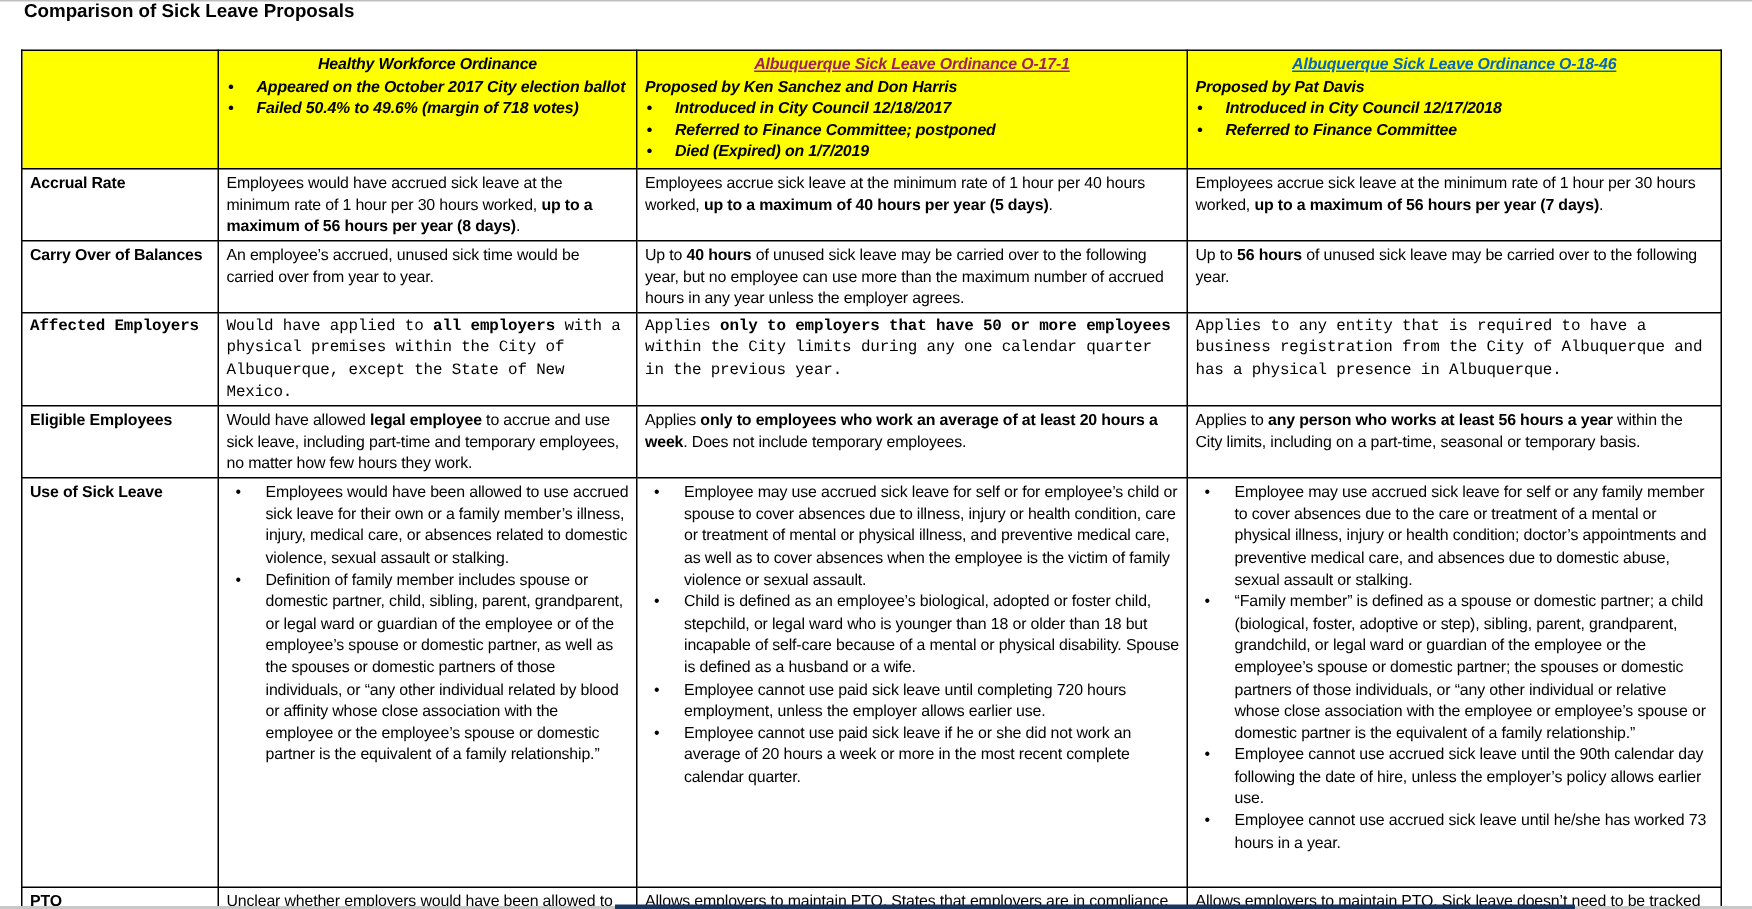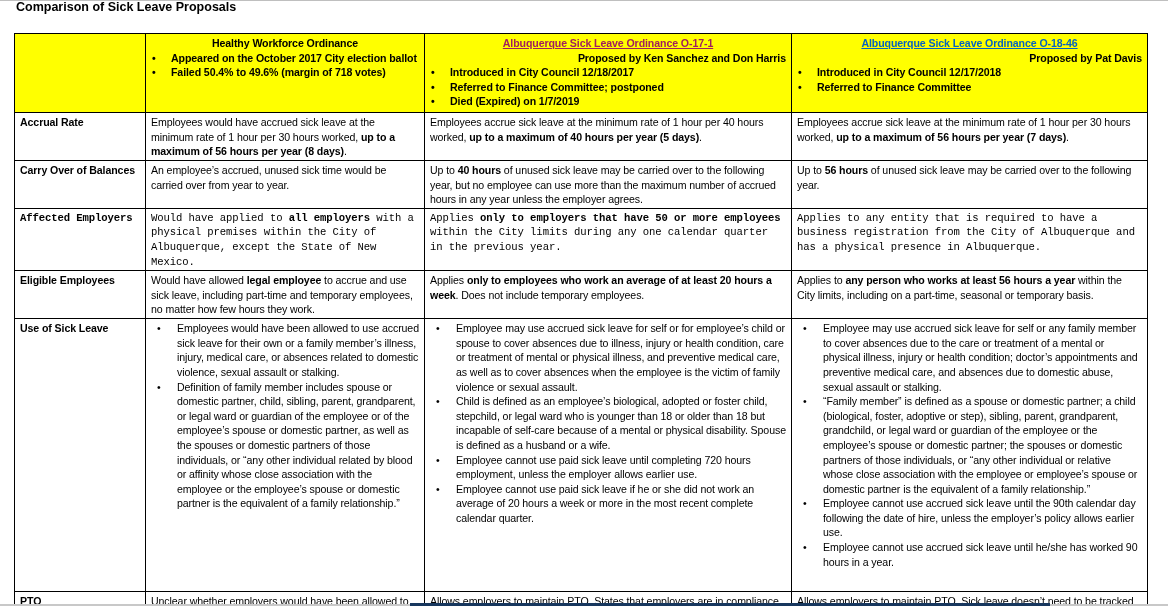--- a/index.html
+++ b/index.html
@@ -13,32 +13,32 @@
   table.cmp{
     position:absolute;left:14px;top:33px;width:1133px;
     border-collapse:collapse;table-layout:fixed;
   }
   table.cmp td{
     border:1px solid #000;vertical-align:top;
     padding:2px 5px 1px 5px;
     font-size:10.6px;line-height:14.6px;letter-spacing:-0.1px;
   }
   thead td{background:var(--hdr-bg,#FFFF00);font-weight:bold;}
-  thead tr{height:79px;}
+  thead tr{height:79px;font-style:italic;}
   tbody tr:nth-child(1){height:48px;}
   tbody tr:nth-child(2){height:47px;padding-left:12px;}
   tbody tr:nth-child(3){height:47px;font-family:Liberation Mono, monospace;}
   tbody tr:nth-child(4){height:48px;padding-left:17px;}
   tbody tr:nth-child(5){height:273px;}
   td.rowlabel{font-weight:bold;padding-left:9px;}
   .hdr-title{text-align:center;}
   a.lnk{text-decoration:underline;cursor:pointer;}
   a.lnk-blue{color:var(--link-blue,#0563C1);}
   a.lnk-visited{color:var(--link-visited,#A0205C);}
-  .hdr-sub{text-align:right;}
+  .hdr-sub{text-align:left;}
   .li{display:flex;align-items:flex-start;}
   .li .dot{flex:0 0 20px;margin-left:6px;}
   thead .li .dot{flex:0 0 19px;margin-left:1px;}
   .li .bt{flex:1 1 auto;}
   b{font-weight:bold;}
   .bottom-strip-navy{position:absolute;left:410px;bottom:0;width:640px;height:3px;background:var(--strip-navy,#17375E);z-index:5;}
   .bottom-strip-gray{position:absolute;left:0;bottom:0;width:1168px;height:2px;background:#c8c8c8;z-index:4;}
 </style>
 </head>
 <body>
@@ -160,21 +160,21 @@
           <div class="li">
             <span class="dot">•</span>
             <span class="bt">“Family member” is defined as a spouse or domestic partner; a child (biological, foster, adoptive or step), sibling, parent, grandparent, grandchild, or legal ward or guardian of the employee or the employee’s spouse or domestic partner; the spouses or domestic partners of those individuals, or “any other individual or relative whose close association with the employee or employee’s spouse or domestic partner is the equivalent of a family relationship.”</span>
           </div>
           <div class="li">
             <span class="dot">•</span>
             <span class="bt">Employee cannot use accrued sick leave until the 90th calendar day following the date of hire, unless the employer’s policy allows earlier use.</span>
           </div>
           <div class="li">
             <span class="dot">•</span>
-            <span class="bt">Employee cannot use accrued sick leave until he/she has worked 90 hours in a year.</span>
+            <span class="bt">Employee cannot use accrued sick leave until he/she has worked 73 hours in a year.</span>
           </div>
         </td>
       </tr>
       <tr>
         <td class="rowlabel">PTO</td>
         <td><span>Unclear whether employers would have been allowed to maintain PTO policies that combine</span></td>
         <td><span>Allows employers to maintain PTO. States that employers are in compliance if they offer a combination of paid leave (vacation</span></td>
         <td><span>Allows employers to maintain PTO. Sick leave doesn’t need to be tracked separately from other types of paid leave, as long as the</span></td>
       </tr>
     </tbody>

